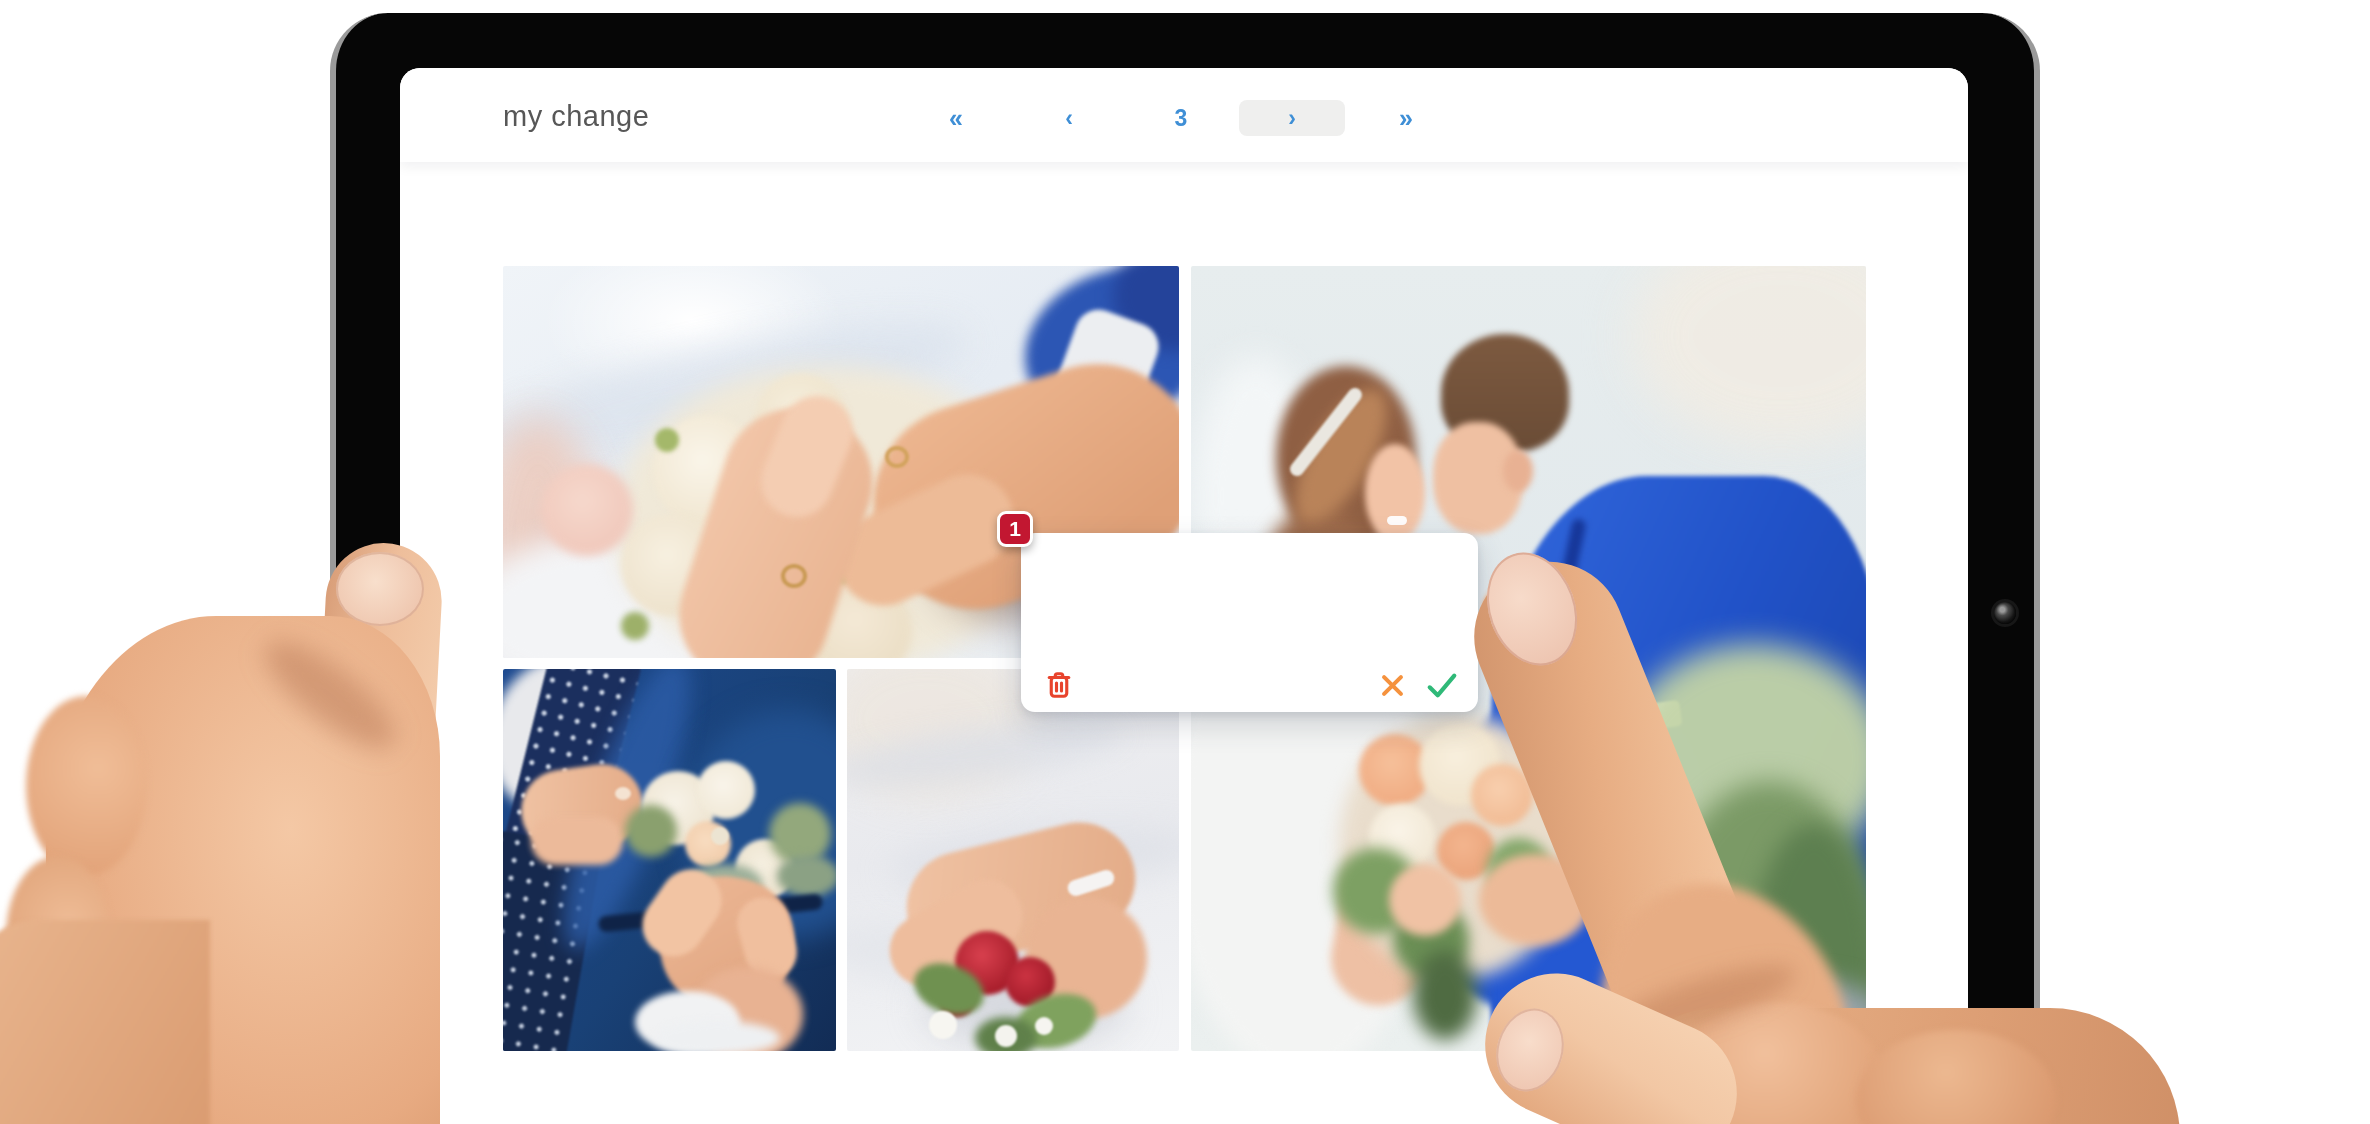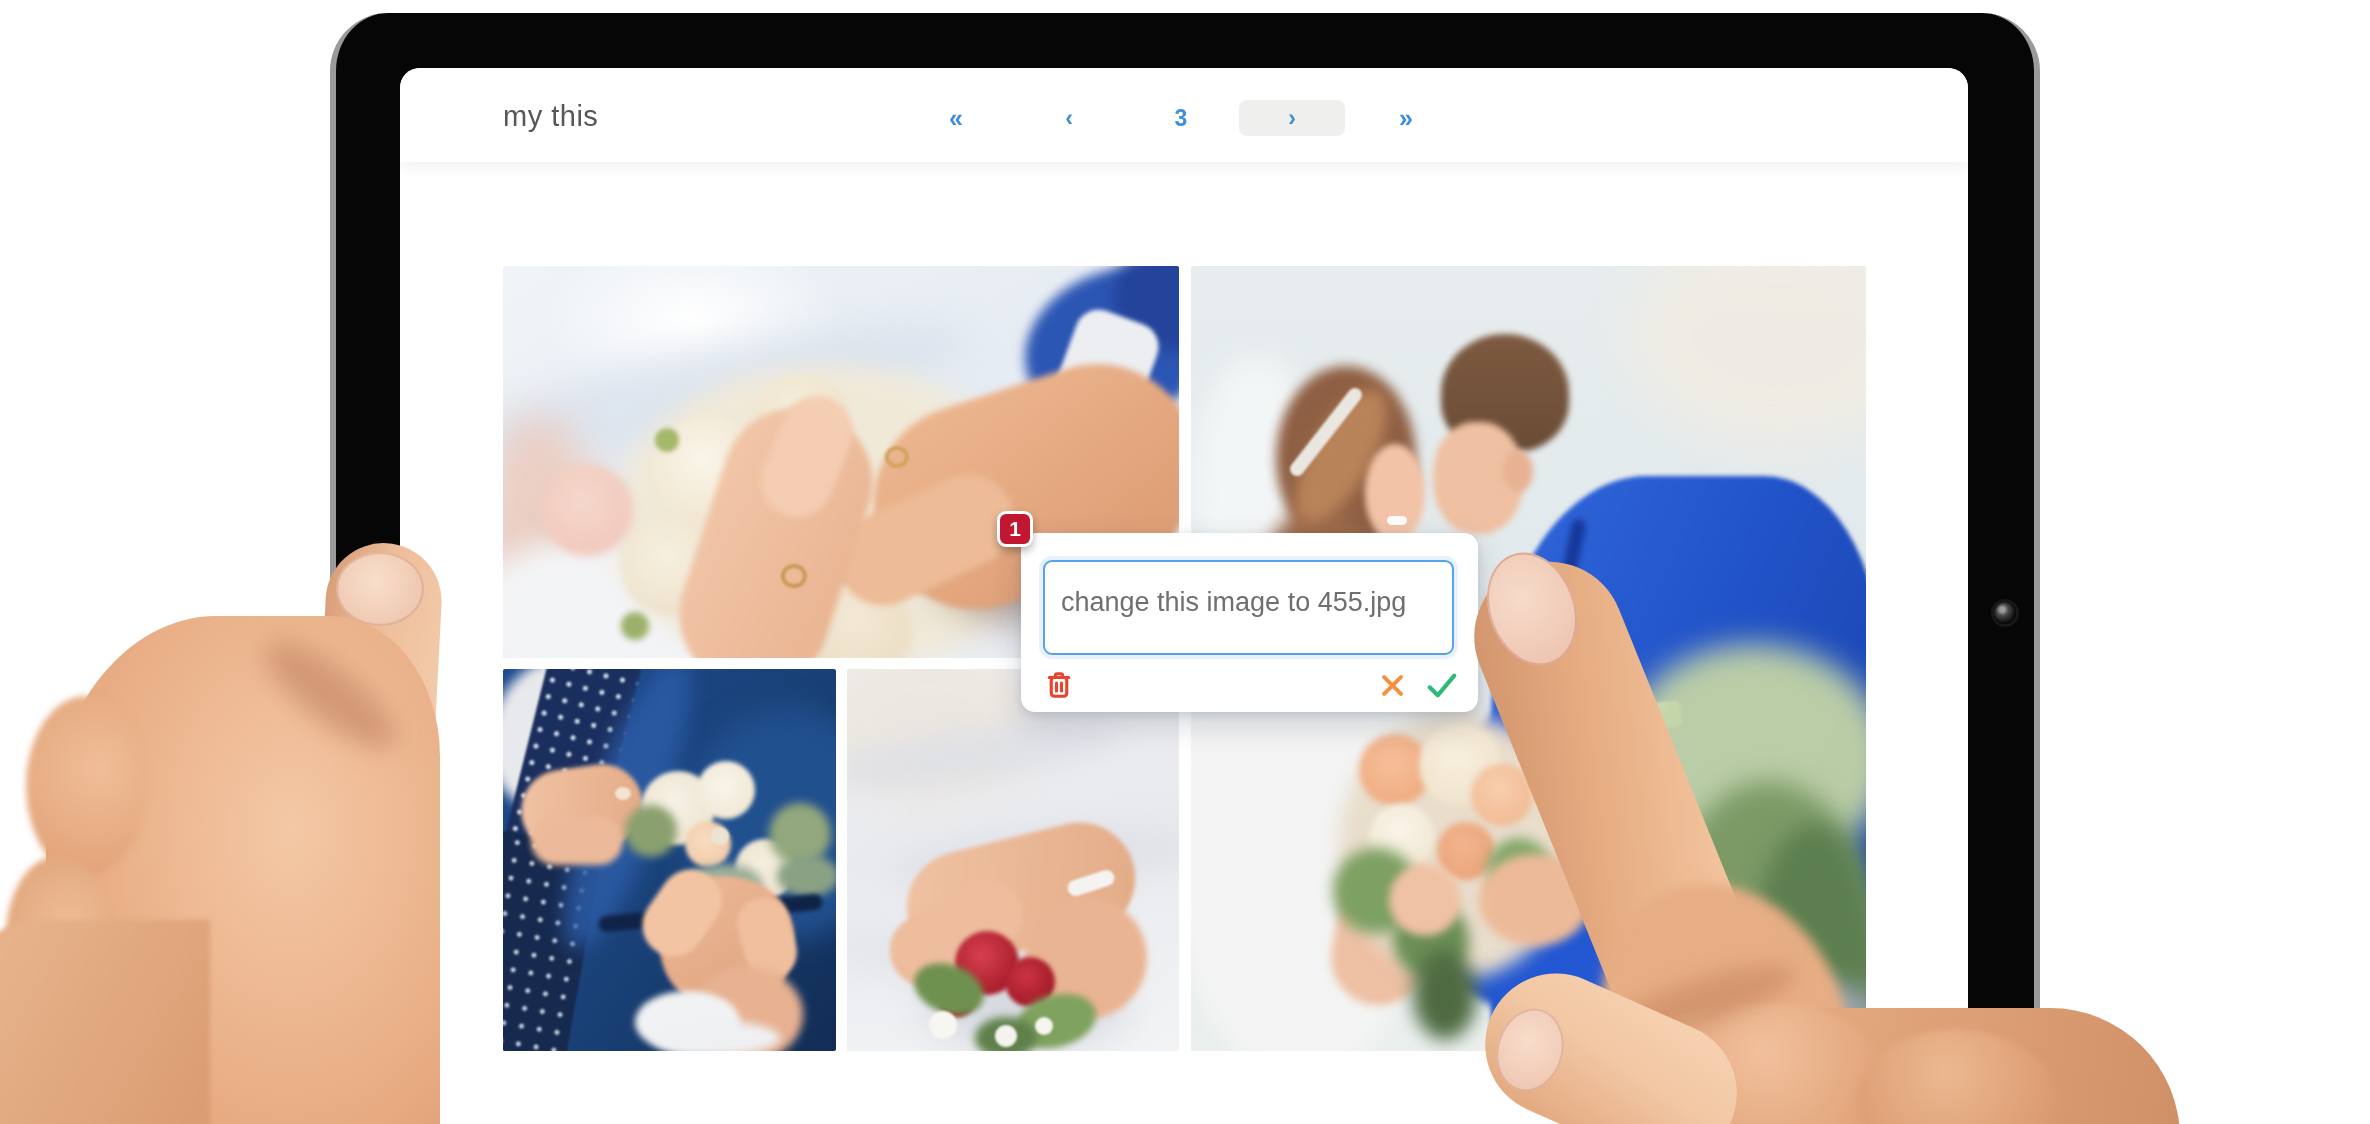--- a/index.html
+++ b/index.html
@@ -67,21 +67,21 @@
 <body>
 
 <div class="page">
 
   <div class="frame">
     <div class="camera"></div>
 
     <div class="screen">
 
       <header class="hdr">
-        <div class="title">my this</div>
+        <div class="title">my change</div>
         <button class="pgbtn pg-first">«</button>
         <button class="pgbtn pg-prev">‹</button>
         <span class="pg-num">3</span>
         <button class="pgbtn pg-next">›</button>
         <button class="pgbtn pg-last">»</button>
       </header>
 
       <div class="photo p1" title="newlywed hands with rings and watch over white bouquet">
         <span class="bl" style="left:40px;top:-30px;width:300px;height:170px;background:radial-gradient(closest-side,#ffffff,rgba(255,255,255,0));"></span>
         <span class="bl" style="left:-30px;top:80px;width:500px;height:90px;transform:rotate(-12deg);background:#d9e1ec;opacity:.7;filter:blur(16px);"></span>
@@ -198,21 +198,20 @@
         <span class="bl" style="left:66px;top:296px;width:72px;height:48px;transform:rotate(20deg);background:#6f9150;filter:blur(3px);"></span>
         <span class="bl" style="left:168px;top:326px;width:82px;height:52px;transform:rotate(-15deg);background:#7fa25e;filter:blur(3px);"></span>
         <span class="bl" style="left:128px;top:348px;width:62px;height:42px;background:#5f804a;filter:blur(4px);"></span>
         <span class="bl" style="left:82px;top:342px;width:28px;height:28px;background:#f7f6f1;filter:blur(1px);"></span>
         <span class="bl" style="left:148px;top:356px;width:22px;height:22px;background:#f4f3ee;filter:blur(1px);"></span>
         <span class="bl" style="left:188px;top:348px;width:18px;height:18px;background:#f6f5f0;filter:blur(1px);"></span>
       </div>
 
       <div class="popup">
         <div class="badge">1</div>
-        <textarea class="note" spellcheck="false" style="">change this image to 455.jpg</textarea>
         <div class="actions">
           <button class="icon-btn trash">
             <svg width="30" height="30" viewBox="0 0 24 24" fill="none" stroke="currentColor" stroke-width="2.5" stroke-linecap="round" stroke-linejoin="round">
               <path d="M4.2 6h15.6"></path>
                 <path d="M9 6V4.6A1.6 1.6 0 0 1 10.6 3h2.8A1.6 1.6 0 0 1 15 4.6V6"></path>
               <rect x="5.8" y="6" width="12.4" height="15" rx="2.4"></rect>
                 <path d="M10 10.4v6.4M14 10.4v6.4"></path>
             </svg>
           </button>
           <span class="sp"></span>

